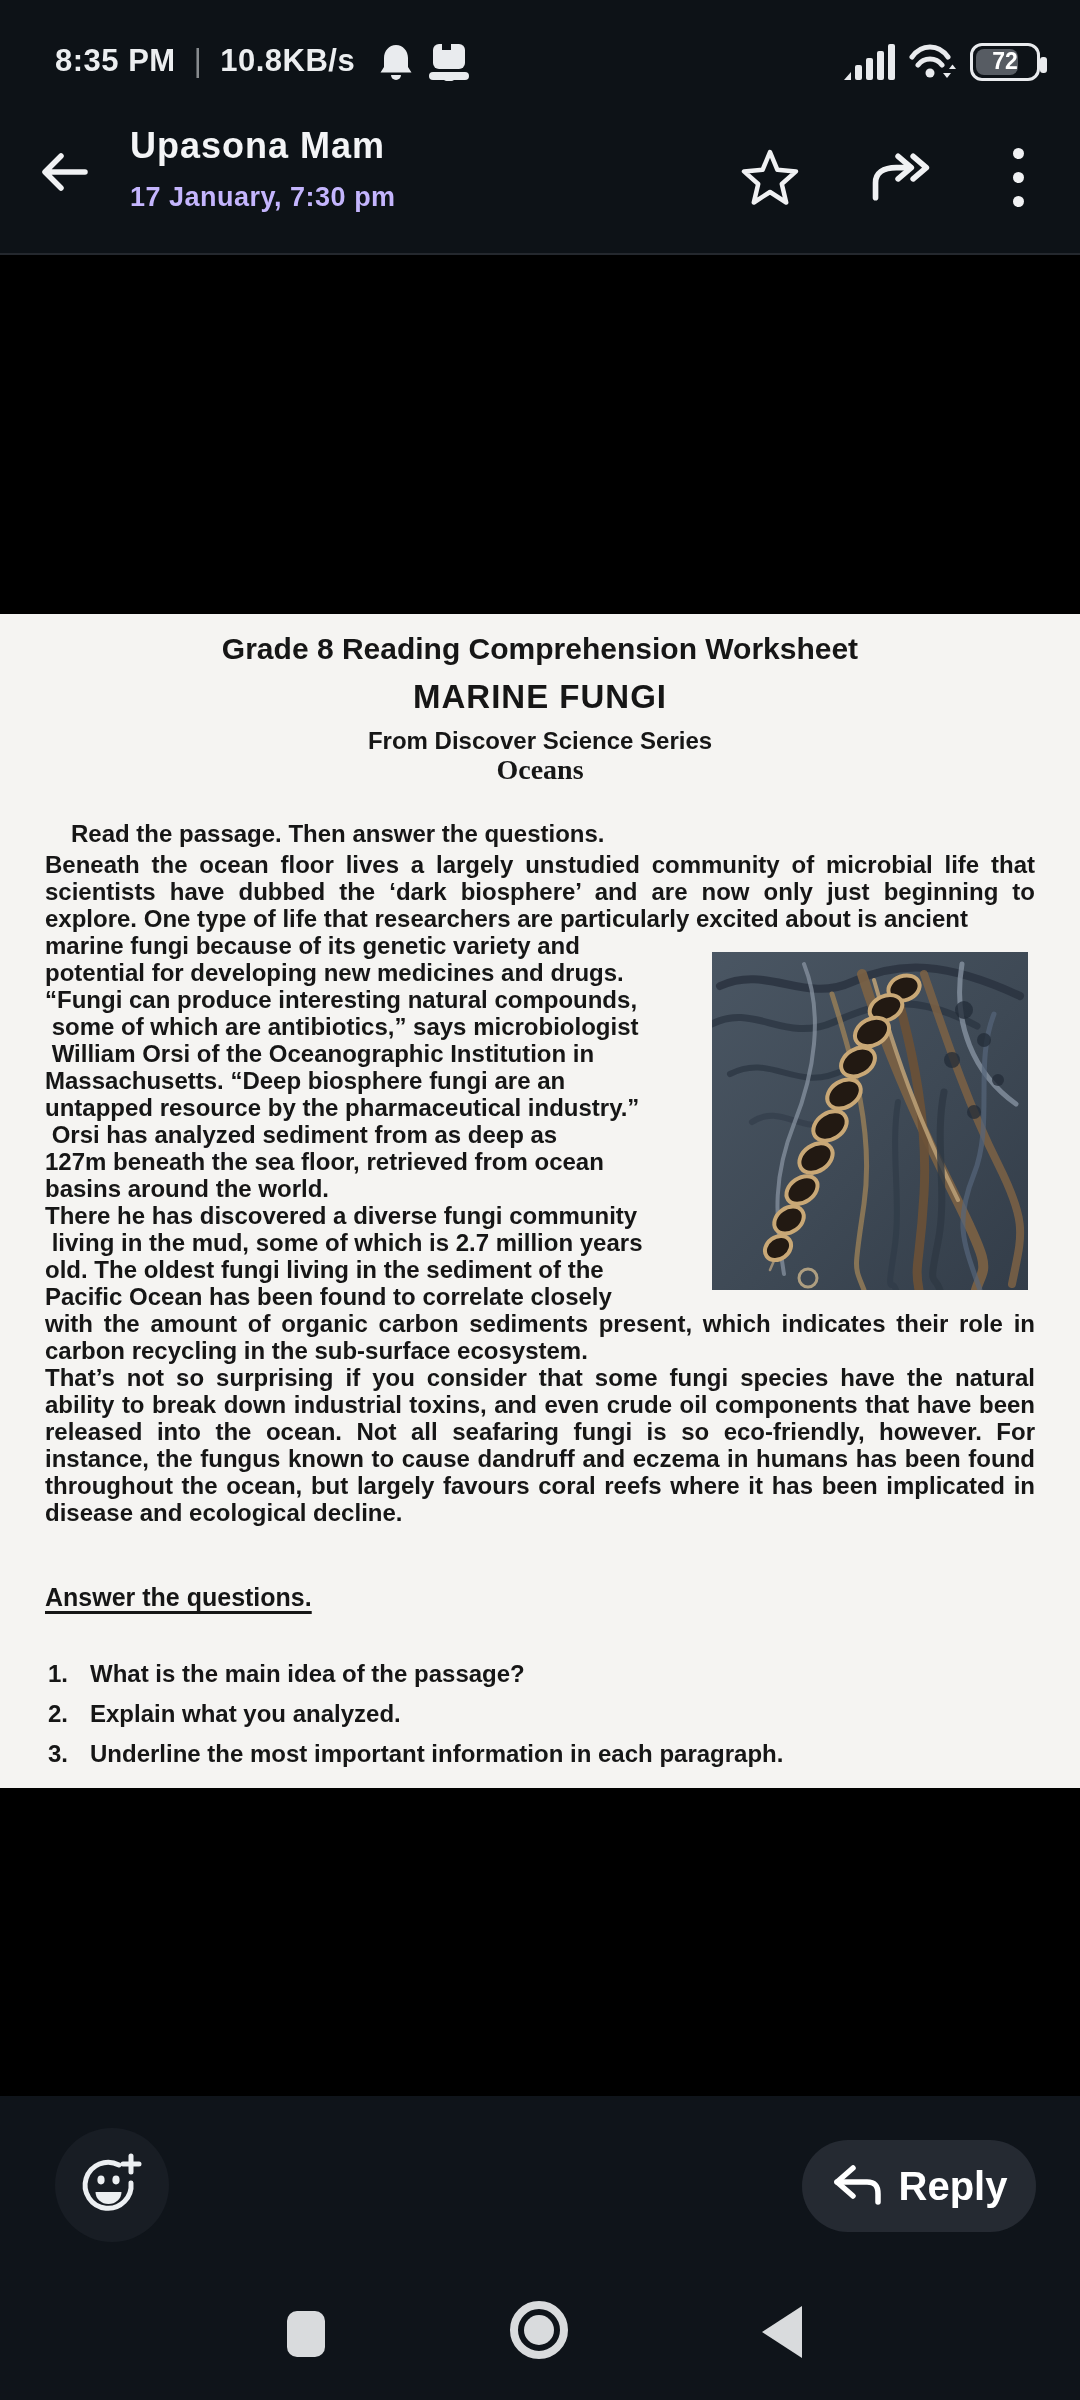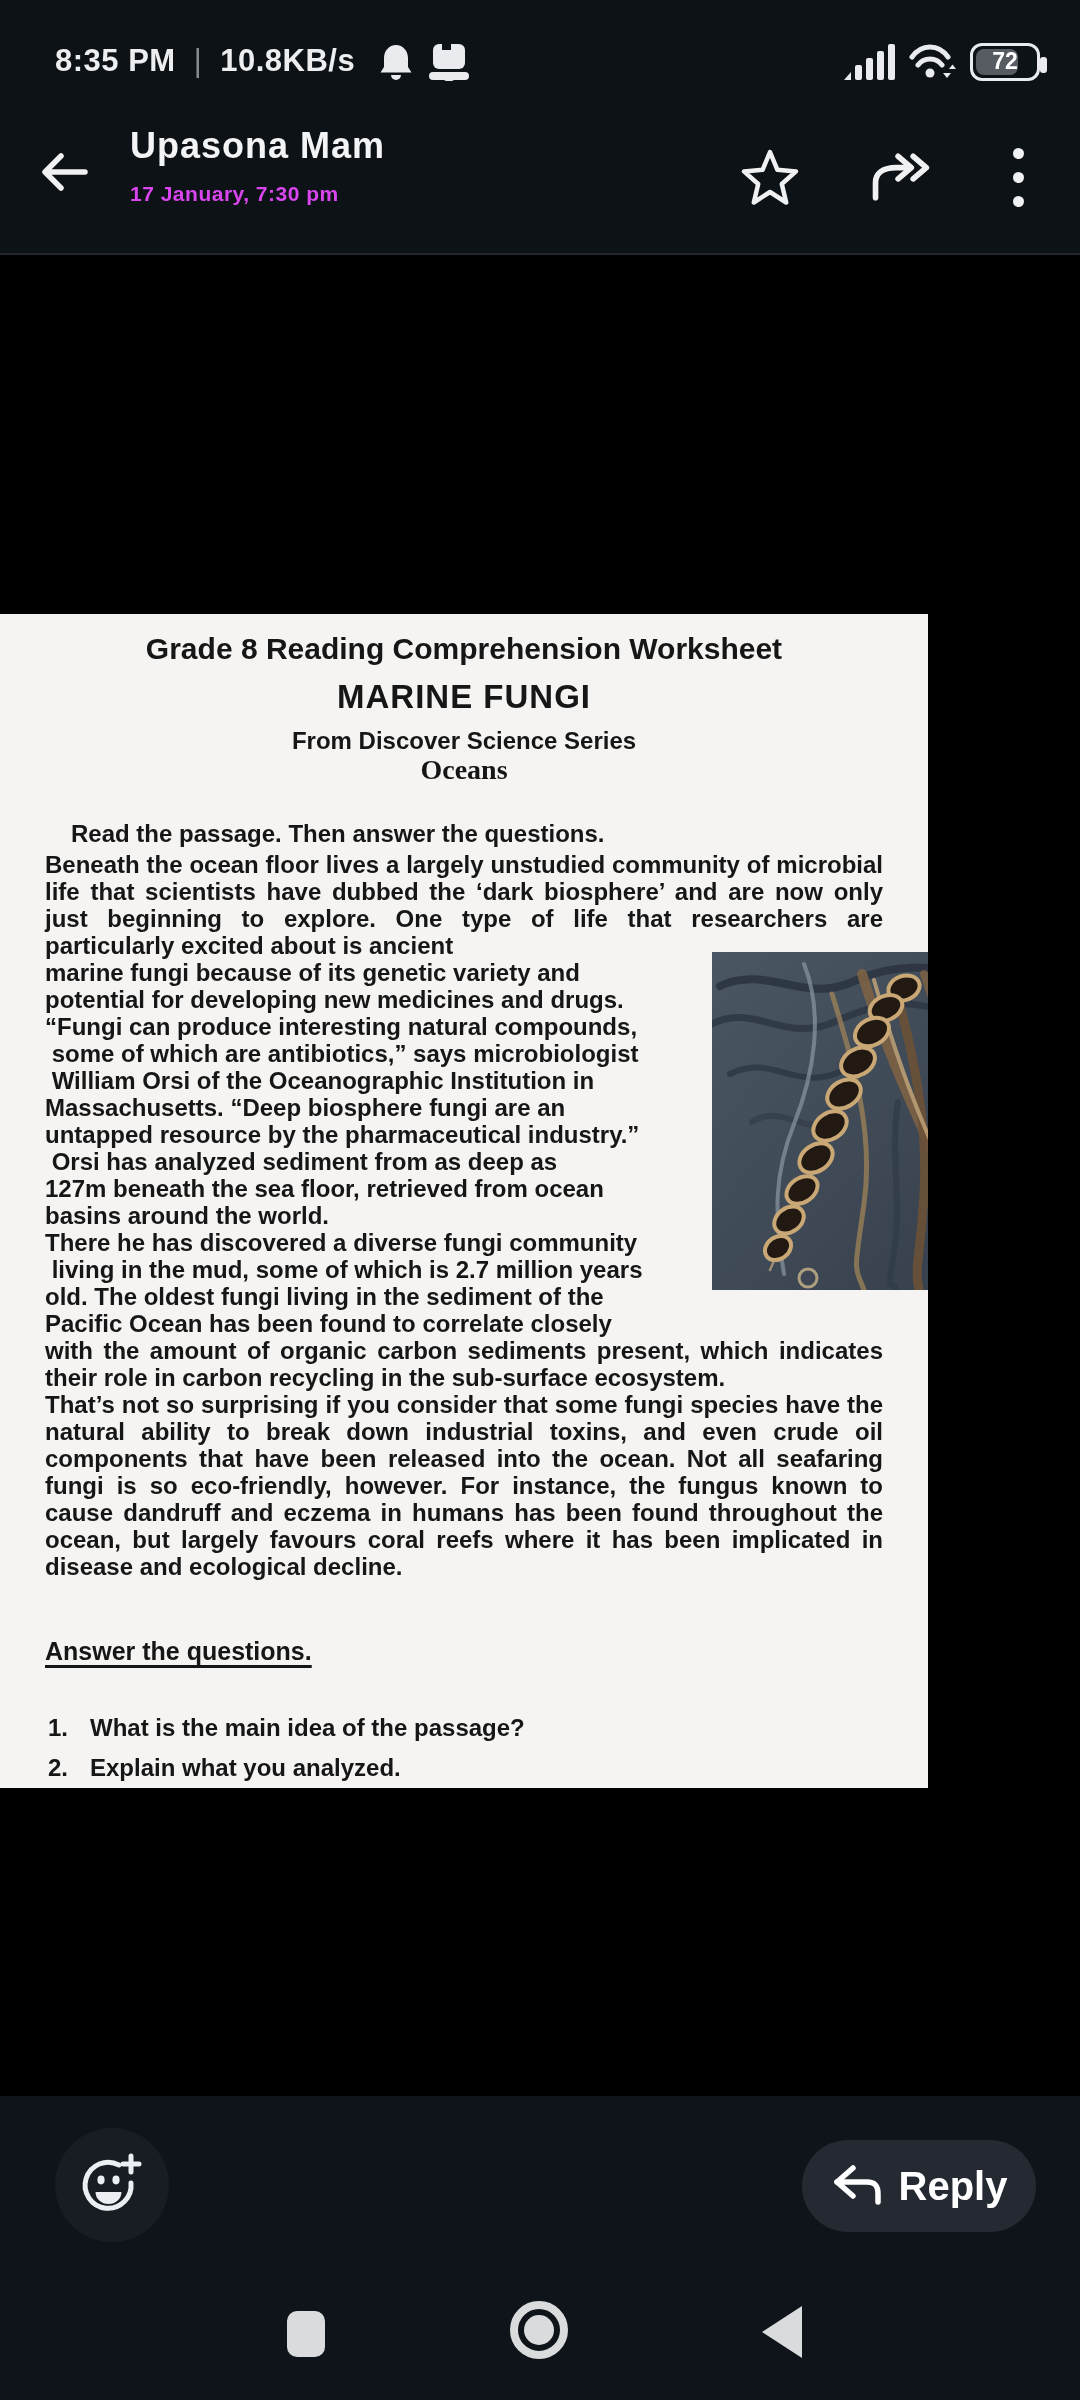--- a/index.html
+++ b/index.html
@@ -19,34 +19,34 @@
   .battery-fill{position:absolute;left:3px;top:3px;bottom:3px;width:66%;background:#575c63;border-radius:8px;}
   .battery-num{position:relative;font-size:23px;font-weight:bold;color:#fff;}
   .battery-nub{position:absolute;right:-10px;top:11px;width:7px;height:16px;border-radius:3px;background:#e9ebee;}
 
   
   .chat-header{position:absolute;top:97px;left:0;right:0;height:156px;background:#0d1217;
     border-bottom:2px solid #24282e;color:#f3f4f6;}
   .back-btn{position:absolute;left:36px;top:46px;width:58px;height:58px;display:flex;align-items:center;justify-content:center;}
   .chat-title-block{position:absolute;left:130px;top:24px;}
   .chat-name{font-size:36px;font-weight:bold;letter-spacing:1px;line-height:50px;}
-  .chat-time{font-size:21px;font-weight:bold;color:#d946ef;margin-top:11px;letter-spacing:.5px;}
+  .chat-time{font-size:27px;font-weight:bold;color:#c4b5fd;margin-top:11px;letter-spacing:.5px;}
   .hdr-action{position:absolute;top:41px;width:64px;height:78px;display:flex;align-items:center;justify-content:center;}
   .hdr-star{left:738px;}
   .hdr-forward{left:868px;}
   .hdr-menu{left:986px;}
   .menu-dots{display:flex;flex-direction:column;gap:13px;}
   .menu-dots i{width:11px;height:11px;border-radius:50%;background:#f0f1f3;}
 
   
   .gap-top{position:absolute;top:255px;left:0;right:0;height:359px;background:#000;}
   .gap-bottom{position:absolute;top:1788px;left:0;right:0;height:308px;background:#000;}
 
   
-  .worksheet{position:absolute;top:614px;left:0;width:928px;height:1174px;background:#f5f4f2;
+  .worksheet{position:absolute;top:614px;left:0;width:1080px;height:1174px;background:#f5f4f2;
     color:#161616;font-weight:bold;overflow:hidden;}
   .ws-title{margin-top:18px;text-align:center;font-size:30px;line-height:34px;}
   .ws-subject{margin-top:12px;text-align:center;font-size:33px;line-height:38px;letter-spacing:1px;}
   .ws-source{margin-top:11px;text-align:center;font-family:Liberation Sans, sans-serif;font-size:24px;line-height:27px;}
   .ws-series{text-align:center;font-family:"Liberation Serif",serif;font-size:28px;line-height:32px;}
   .ws-instruction{margin:34px 71px 0;font-size:24px;line-height:27px;}
   .ws-p{margin:0 45px;font-size:24px;line-height:27px;text-align:justify;}
   .ws-p.first{margin-top:4px;}
   .ws-wrap{margin:0 45px;width:682px;font-size:24px;line-height:27px;white-space:pre-wrap;}
   .answer-heading{margin:58px 45px 0;font-size:25px;line-height:27px;text-decoration:underline;

